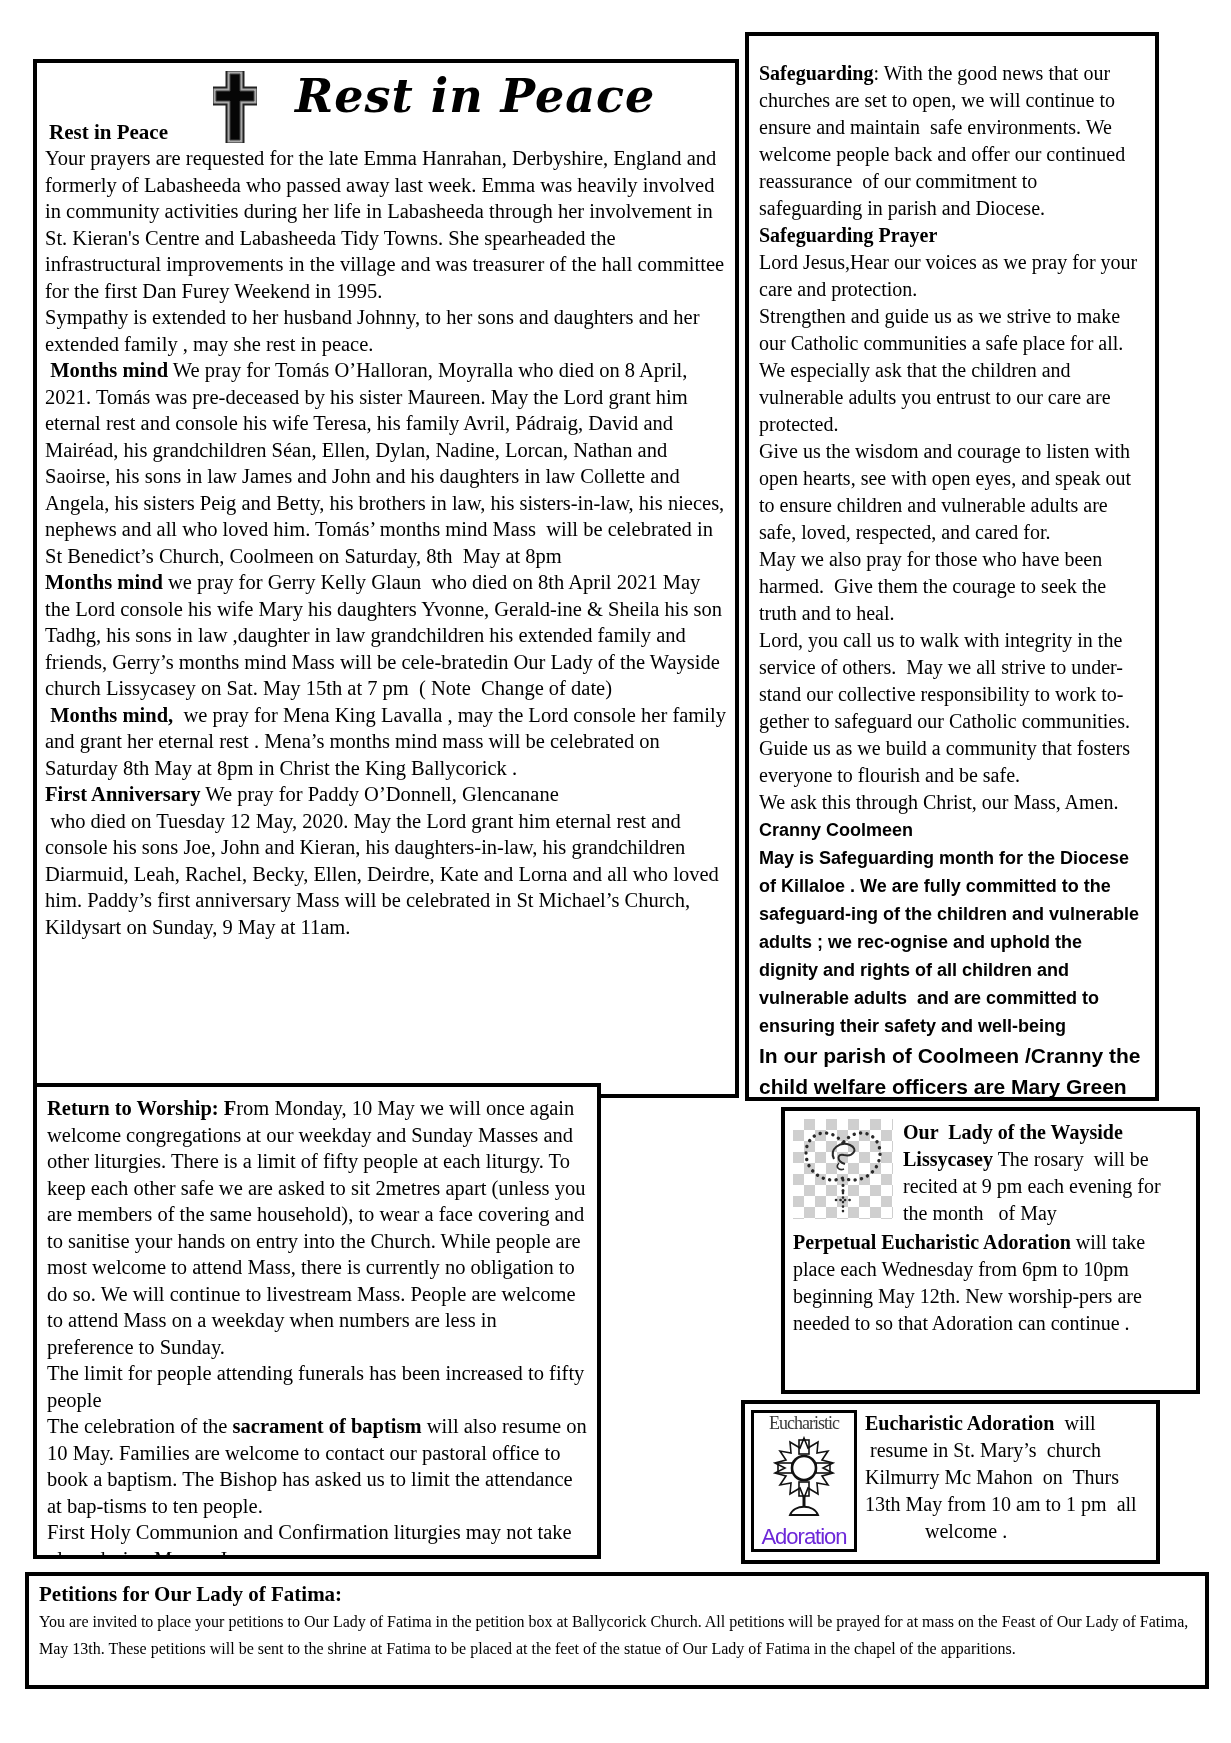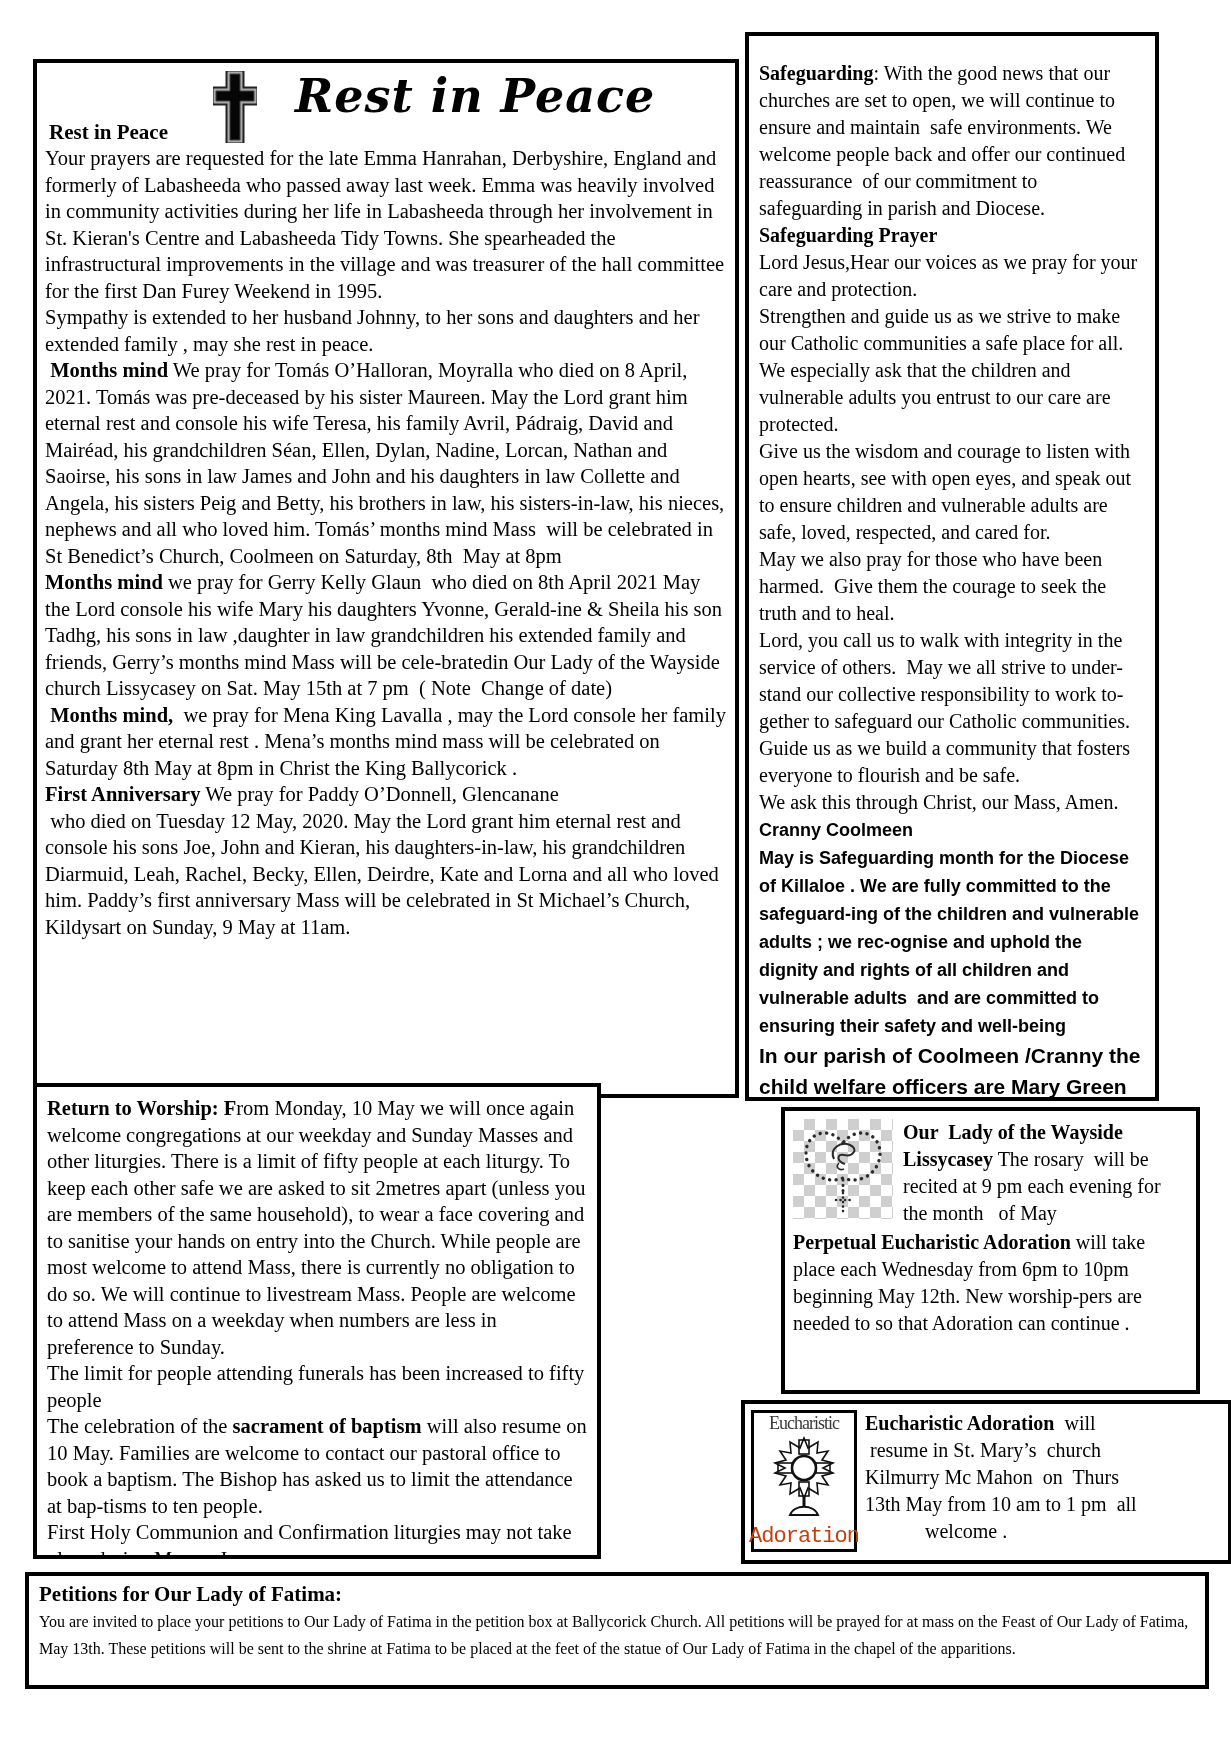--- a/index.html
+++ b/index.html
@@ -60,37 +60,37 @@
     width:100px; height:100px;
     margin:0 10px 4px 0;
     background:
       repeating-conic-gradient(#cfcfcf 0% 25%, #ffffff 0% 50%);
     background-size:22px 22px;
   }
   .box-wayside .paras p { font-size:20px; line-height:27px; }
   .box-wayside .paras p.clear { clear:left; padding-top:2px; }
 
   
-  .box-ador { left:741px; top:1400px; width:491px; height:164px; padding:6px; }
+  .box-ador { left:741px; top:1400px; width:419px; height:164px; padding:6px; }
   .ador-row { display:flex; align-items:flex-start; }
   .monstrance {
     flex:0 0 auto;
     width:106px; height:142px;
     border:3px solid #000;
     display:flex; flex-direction:column; align-items:center; justify-content:space-between;
     padding:0 1px;
     background:#fff;
   }
   .monstrance .word-top {
     font-size:18px; color:#3a3a3a; letter-spacing:-1px; line-height:20px;
     font-family:"Liberation Serif", serif;
   }
   .monstrance .word-bottom {
-    font-size:22px; color:#c2410c; letter-spacing:-1px; line-height:24px;
-    font-family:Liberation Mono, monospace;
+    font-size:22px; color:#6d28d9; letter-spacing:-1px; line-height:24px;
+    font-family:Liberation Sans, sans-serif;
   }
   .ador-text { margin-left:8px; }
   .ador-text p { font-size:20px; line-height:27px; }
 
   
   .box-pet { left:25px; top:1572px; width:1184px; height:117px; padding:4px 10px; }
   .pet-title { font-weight:bold; font-size:21px; line-height:28px; }
   .box-pet .paras p { font-size:16px; line-height:27px; }
 </style>
 </head>

